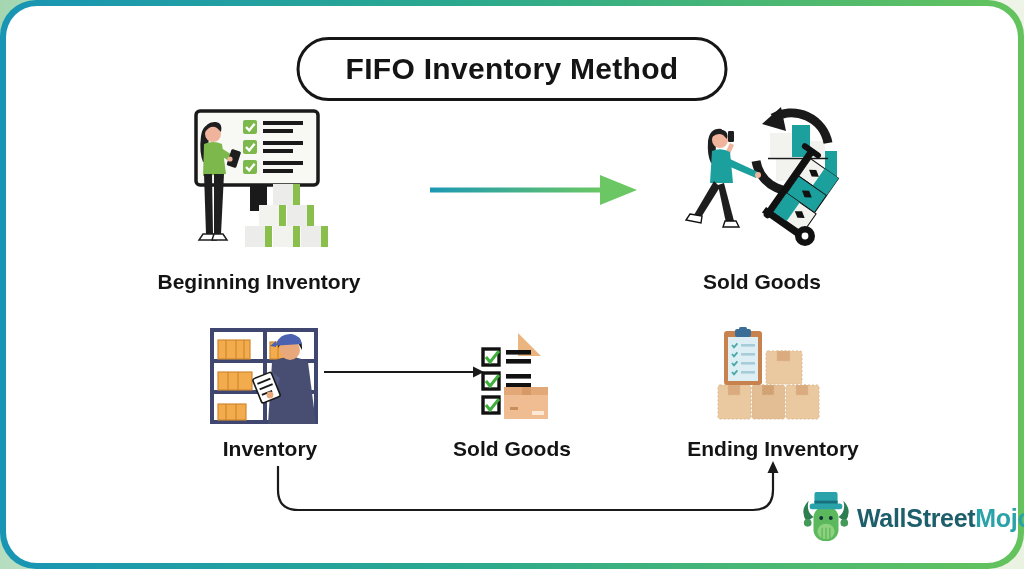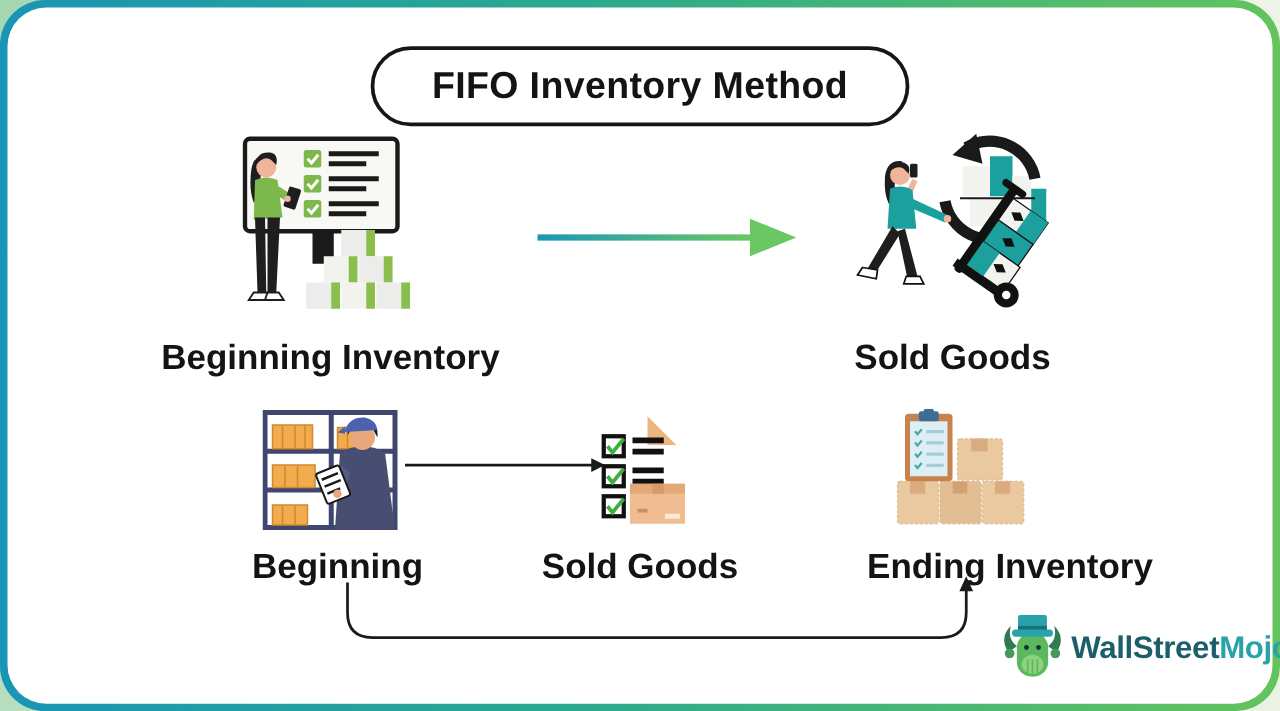--- a/index.html
+++ b/index.html
@@ -5,21 +5,21 @@
   html,body{margin:0;padding:0;background:#eef2e8;font-family:"Liberation Sans",sans-serif;}
   #canvas{position:relative;width:1024px;height:569px;overflow:hidden;
           background:linear-gradient(100deg,#a3d6b1 0%,#dfeede 30%,#f6f7f0 70%,#eaf2e2 100%);}
   .frame{position:absolute;inset:0;border-radius:36px;
          background:linear-gradient(90deg,#1995b5 0%,#2ba98e 45%,#64c35c 100%);}
   .card{position:absolute;inset:6px;border-radius:31px;background:#ffffff;}
   .abs{position:absolute;}
   .title-pill{left:50%;transform:translateX(-50%);top:37px;height:58px;padding:0 46px;
               border:3px solid #161616;border-radius:32px;display:flex;align-items:center;justify-content:center;
               font-size:30px;font-weight:700;color:#141414;letter-spacing:.3px;white-space:nowrap;}
-  .lbl{font-size:28px;font-weight:700;color:#141414;text-align:center;white-space:nowrap;}
+  .lbl{font-size:21px;font-weight:700;color:#141414;text-align:center;white-space:nowrap;}
   .logo{left:800px;top:490px;display:flex;align-items:center;gap:5px;}
   .logo-text{font-size:25px;font-weight:700;letter-spacing:-0.3px;white-space:nowrap;}
   .logo-text .p1{color:#1d5e6b;margin-top:36px;}
   .logo-text .p2{color:#29a3a9;}
 </style>
 </head>
 <body>
 
 <div id="canvas">
   <div class="frame"></div>
@@ -278,23 +278,23 @@
       </g>
       <g fill="#a7ccd9">
         <rect x="27" y="17" width="14" height="2.6"></rect>
           <rect x="27" y="26" width="14" height="2.6"></rect>
         <rect x="27" y="35" width="14" height="2.6"></rect>
           <rect x="27" y="44" width="14" height="2.6"></rect>
       </g>
     </g>
   </svg>
 
-  <div class="abs lbl" style="left:140px;top:437px;width:260px">Beginning</div>
+  <div class="abs lbl" style="left:140px;top:437px;width:260px">Inventory</div>
   <div class="abs lbl" style="left:382px;top:437px;width:260px">Sold Goods</div>
-  <div class="abs lbl" style="left:678px;top:437px;width:260px">Ending Inventory</div>
+  <div class="abs lbl" style="left:643px;top:437px;width:260px">Ending Inventory</div>
 
   <svg class="abs" style="left:258px;top:458px" width="535" height="64" viewBox="0 0 535 64">
     <path d="M20 8 L20 32 Q20 52 40 52 L495 52 Q515 52 515 32 L515 14" stroke="#1a1a1a" stroke-width="2.2" fill="none"></path>
     <polygon points="515,3 509.5,15 520.5,15" fill="#1a1a1a"></polygon>
   </svg>
 
   <div class="abs logo">
     <svg width="52" height="56" viewBox="0 0 54 56">
       <path d="M7 32 Q-1 20 9 10 Q6 21 14 27 Z" fill="#2e7d52"></path>
       <path d="M47 32 Q55 20 45 10 Q48 21 40 27 Z" fill="#2e7d52"></path>

